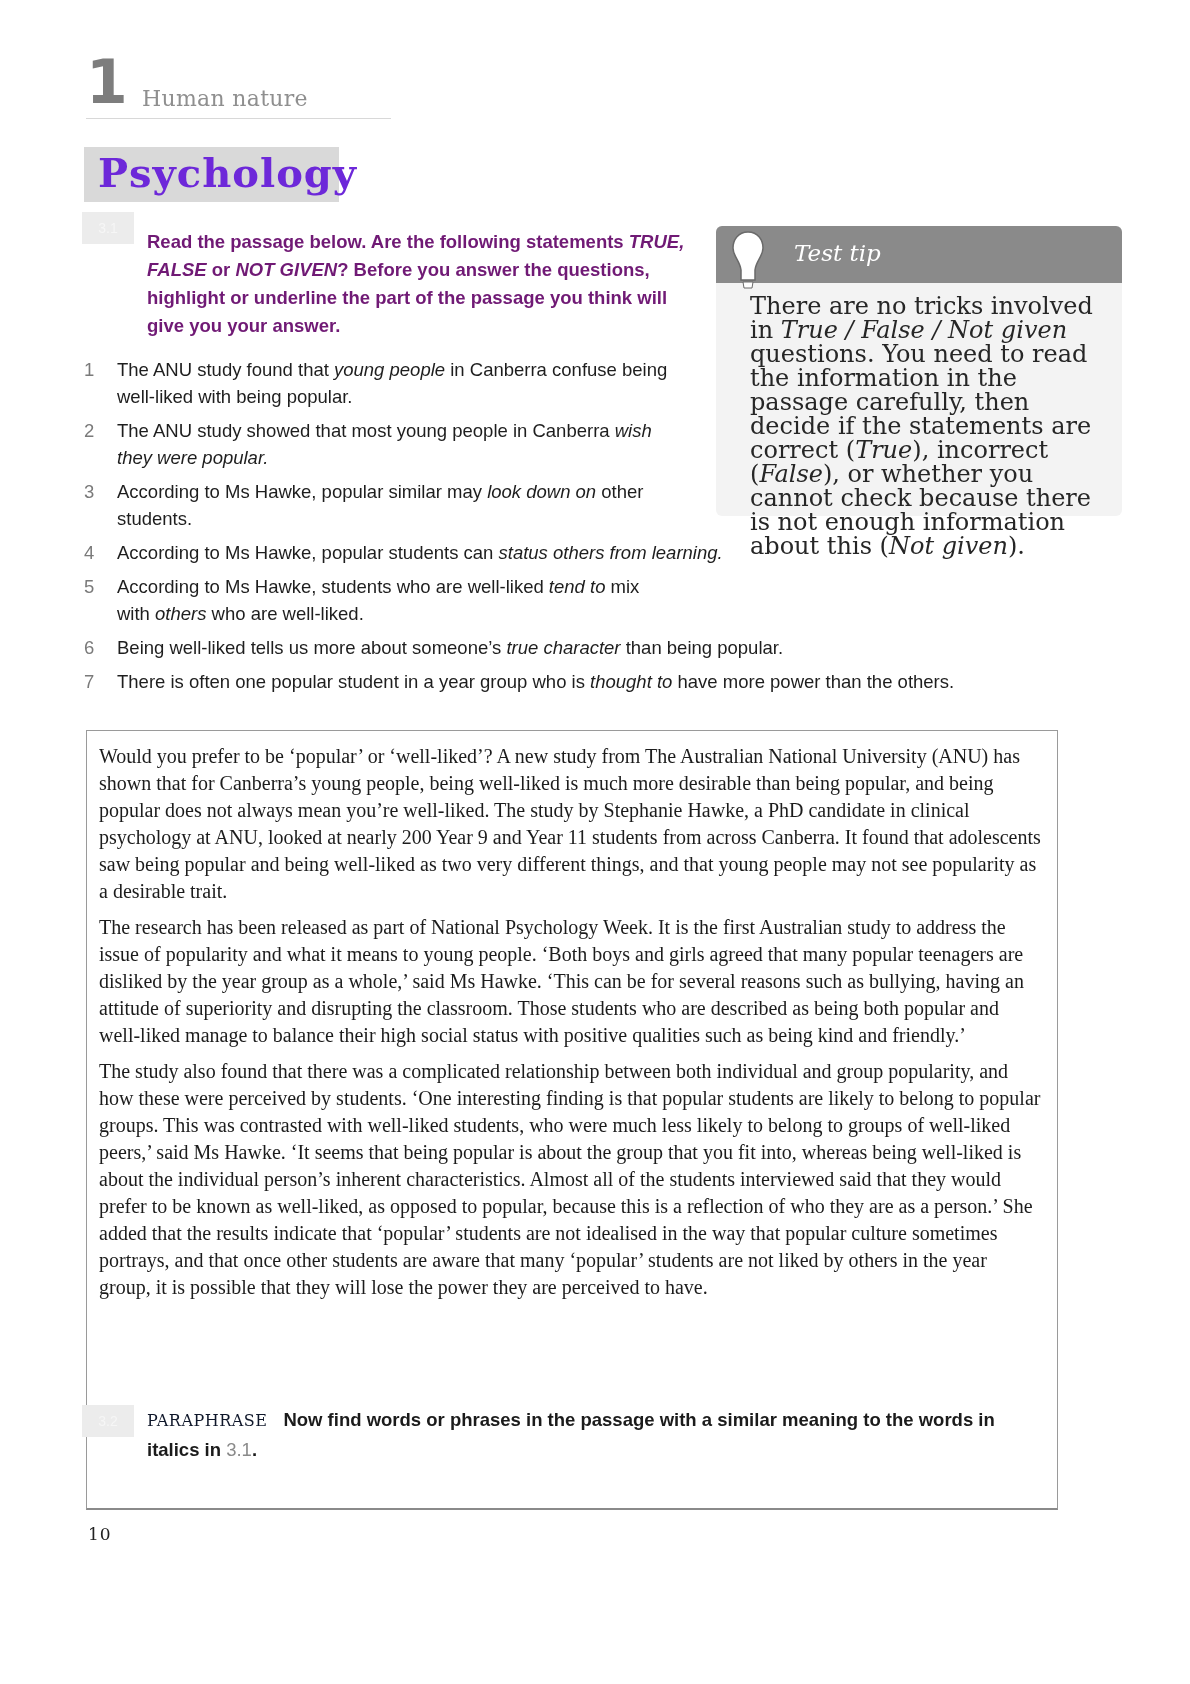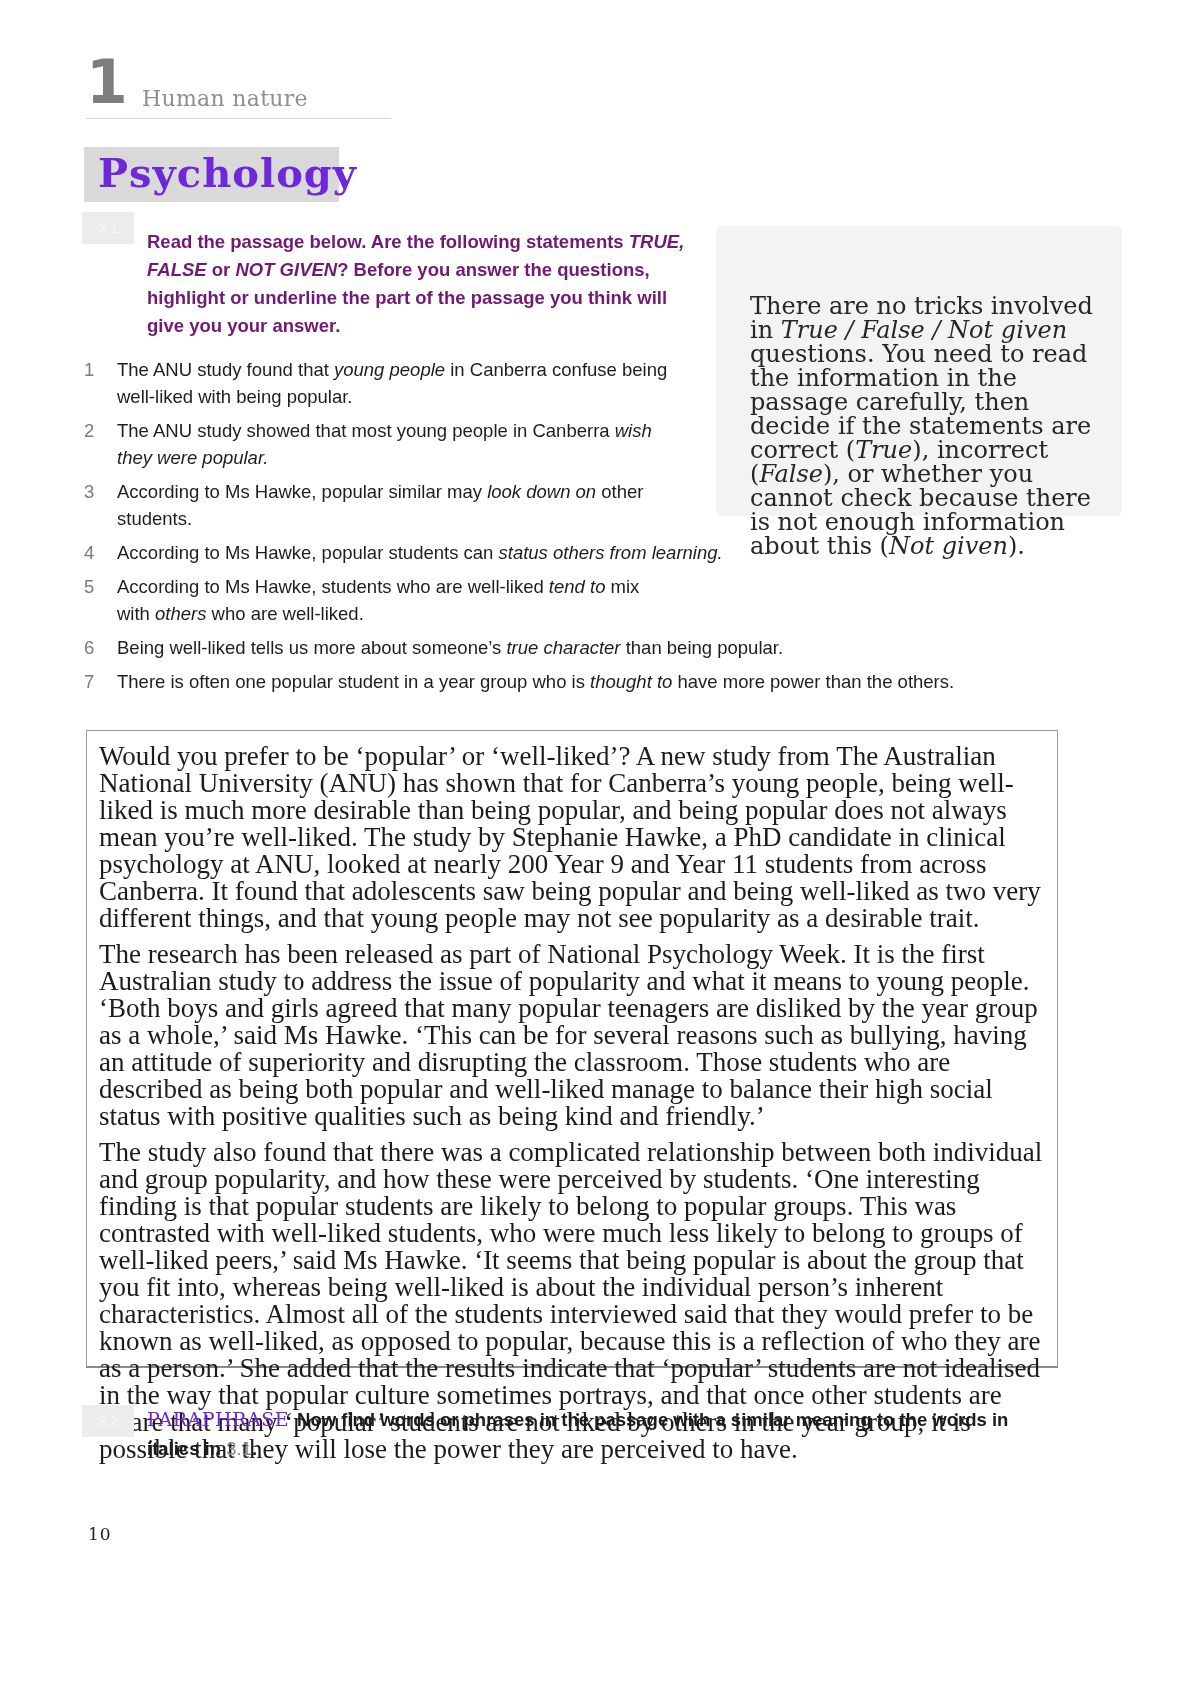--- a/index.html
+++ b/index.html
@@ -24,26 +24,26 @@
   .q .txt { display: block; }
   .q em { font-style: italic; }
 
   .tip { position: absolute; left: 716px; top: 226px; width: 406px; height: 290px; background: #f3f3f3; border-radius: 6px; }
   .tip-head { position: absolute; left: 0; top: 0; width: 406px; height: 57px; background: #8a8a8a; border-radius: 6px 6px 0 0; }
   .tip-bulb { position: absolute; left: 14px; top: 4px; width: 36px; height: 62px; }
   .tip-title { position: absolute; left: 78px; top: 14px; font-family: "DejaVu Serif", serif; font-style: italic; font-size: 23px; color: #ffffff; }
   .tip-body { position: absolute; left: 34px; top: 68px; width: 360px; font-family: "DejaVu Serif", serif; font-size: 24px; line-height: 24px; color: #262626; }
   .tip-body em { font-style: italic; }
 
-  .passage { position: absolute; left: 86px; top: 730px; width: 972px; height: 638px; border: 1px solid #9a9a9a; border-bottom: 2px solid #8a8a8a; padding: 12px 14px 0 12px; font-family: "Liberation Serif", serif; font-size: 27px; line-height: 27px; color: #1c1c1c; }
+  .passage { position: absolute; left: 86px; top: 730px; width: 972px; height: 780px; border: 1px solid #9a9a9a; border-bottom: 2px solid #8a8a8a; padding: 12px 14px 0 12px; font-family: "Liberation Serif", serif; font-size: 20px; line-height: 27px; color: #1c1c1c; }
   .passage p { margin-bottom: 9px; }
 
   .ex2 { position: absolute; left: 84px; top: 1405px; width: 980px; }
   .ex2-text { position: absolute; left: 63px; top: 0; width: 900px; font-weight: bold; font-size: 18.5px; line-height: 29px; color: #1b1b1b; }
-  .ex2-label { font-family: "DejaVu Serif", serif; font-weight: normal; font-size: 19px; color: #6d28d9; margin-right: 8px; letter-spacing: 0.5px; }
+  .ex2-label { font-family: "DejaVu Serif", serif; font-weight: normal; font-size: 16px; color: #0f172a; margin-right: 16px; letter-spacing: 0.5px; }
   .ex2-ref { font-weight: normal; color: #8a8a8a; }
 
   .page-number { position: absolute; left: 88px; top: 1524px; font-family: "DejaVu Serif", serif; font-size: 17px; color: #222; letter-spacing: 1px; }
 </style>
 </head>
 <body>
 
 <div class="unit-header">
   <span class="unit-number">1</span>
   <span class="unit-title">Human nature</span>
@@ -84,20 +84,27 @@
     <span class="num">6</span>
     <span class="txt"><span>Being well-liked tells us more about someone’s </span><em>true character</em><span> than being popular.</span></span>
   </div>
   <div class="q">
     <span class="num">7</span>
     <span class="txt"><span>There is often one popular student in a year group who is </span><em>thought to</em><span> have more power than the others.</span></span>
   </div>
 </div>
 
 <div class="tip">
+  <div class="tip-head">
+    <svg class="tip-bulb" viewBox="0 0 36 62">
+      <path d="M18 2 C8 2 3 10 3 18 C3 26 10 31 11 40 L11 50 L25 50 L25 40 C26 31 33 26 33 18 C33 10 28 2 18 2 Z" fill="#ffffff" stroke="#6a6a6a" stroke-width="1.5"></path>
+      <path d="M13 52 L23 52 L22 58 L14 58 Z" fill="#ffffff" stroke="#6a6a6a" stroke-width="1"></path>
+    </svg>
+    <span class="tip-title">Test tip</span>
+  </div>
   <div class="tip-body"><span>There are no tricks involved in </span><em>True / False / Not given</em><span> questions. You need to read the information in the passage carefully, then decide if the statements are correct (</span><em>True</em><span>), incorrect (</span><em>False</em><span>), or whether you cannot check because there is not enough information about this (</span><em>Not given</em><span>).</span></div>
 </div>
 
 <div class="passage">
   <p>Would you prefer to be ‘popular’ or ‘well-liked’? A new study from The Australian National University (ANU) has shown that for Canberra’s young people, being well-liked is much more desirable than being popular, and being popular does not always mean you’re well-liked. The study by Stephanie Hawke, a PhD candidate in clinical psychology at ANU, looked at nearly 200 Year 9 and Year 11 students from across Canberra. It found that adolescents saw being popular and being well-liked as two very different things, and that young people may not see popularity as a desirable trait.</p>
   <p>The research has been released as part of National Psychology Week. It is the first Australian study to address the issue of popularity and what it means to young people. ‘Both boys and girls agreed that many popular teenagers are disliked by the year group as a whole,’ said Ms Hawke. ‘This can be for several reasons such as bullying, having an attitude of superiority and disrupting the classroom. Those students who are described as being both popular and well-liked manage to balance their high social status with positive qualities such as being kind and friendly.’</p>
   <p>The study also found that there was a complicated relationship between both individual and group popularity, and how these were perceived by students. ‘One interesting finding is that popular students are likely to belong to popular groups. This was contrasted with well-liked students, who were much less likely to belong to groups of well-liked peers,’ said Ms Hawke. ‘It seems that being popular is about the group that you fit into, whereas being well-liked is about the individual person’s inherent characteristics. Almost all of the students interviewed said that they would prefer to be known as well-liked, as opposed to popular, because this is a reflection of who they are as a person.’ She added that the results indicate that ‘popular’ students are not idealised in the way that popular culture sometimes portrays, and that once other students are aware that many ‘popular’ students are not liked by others in the year group, it is possible that they will lose the power they are perceived to have.</p>
 </div>
 
 <div class="ex2">

